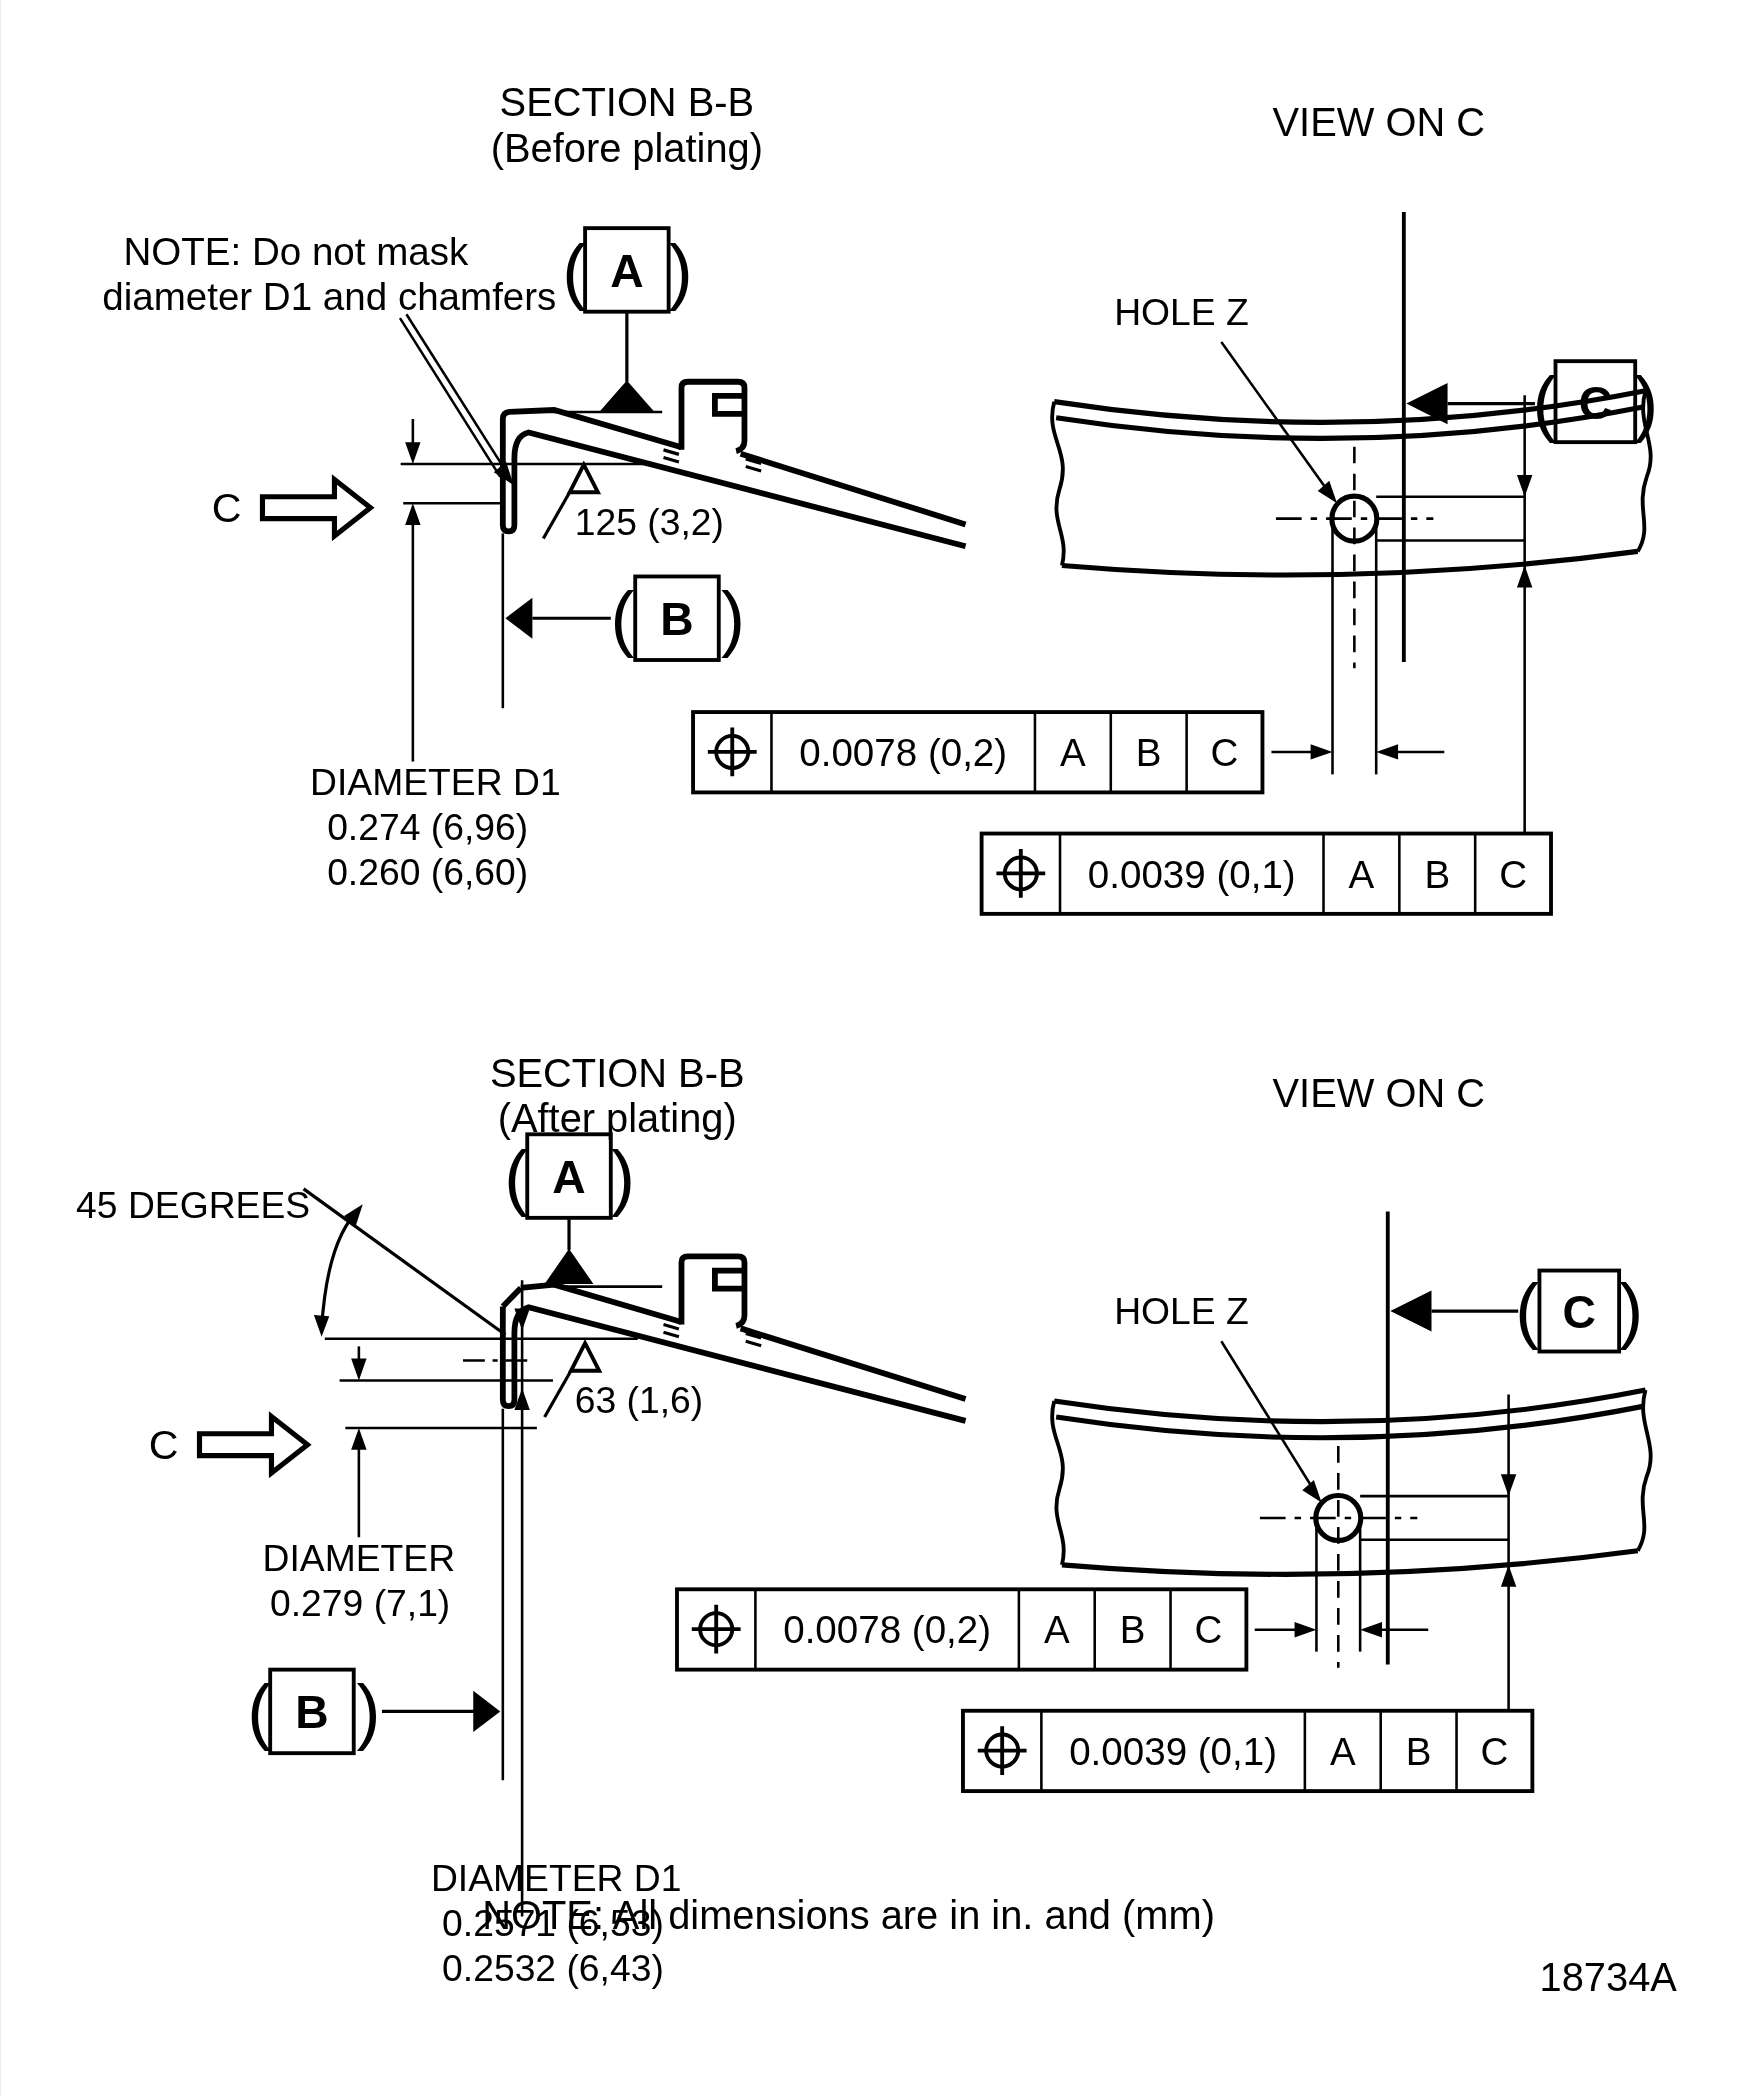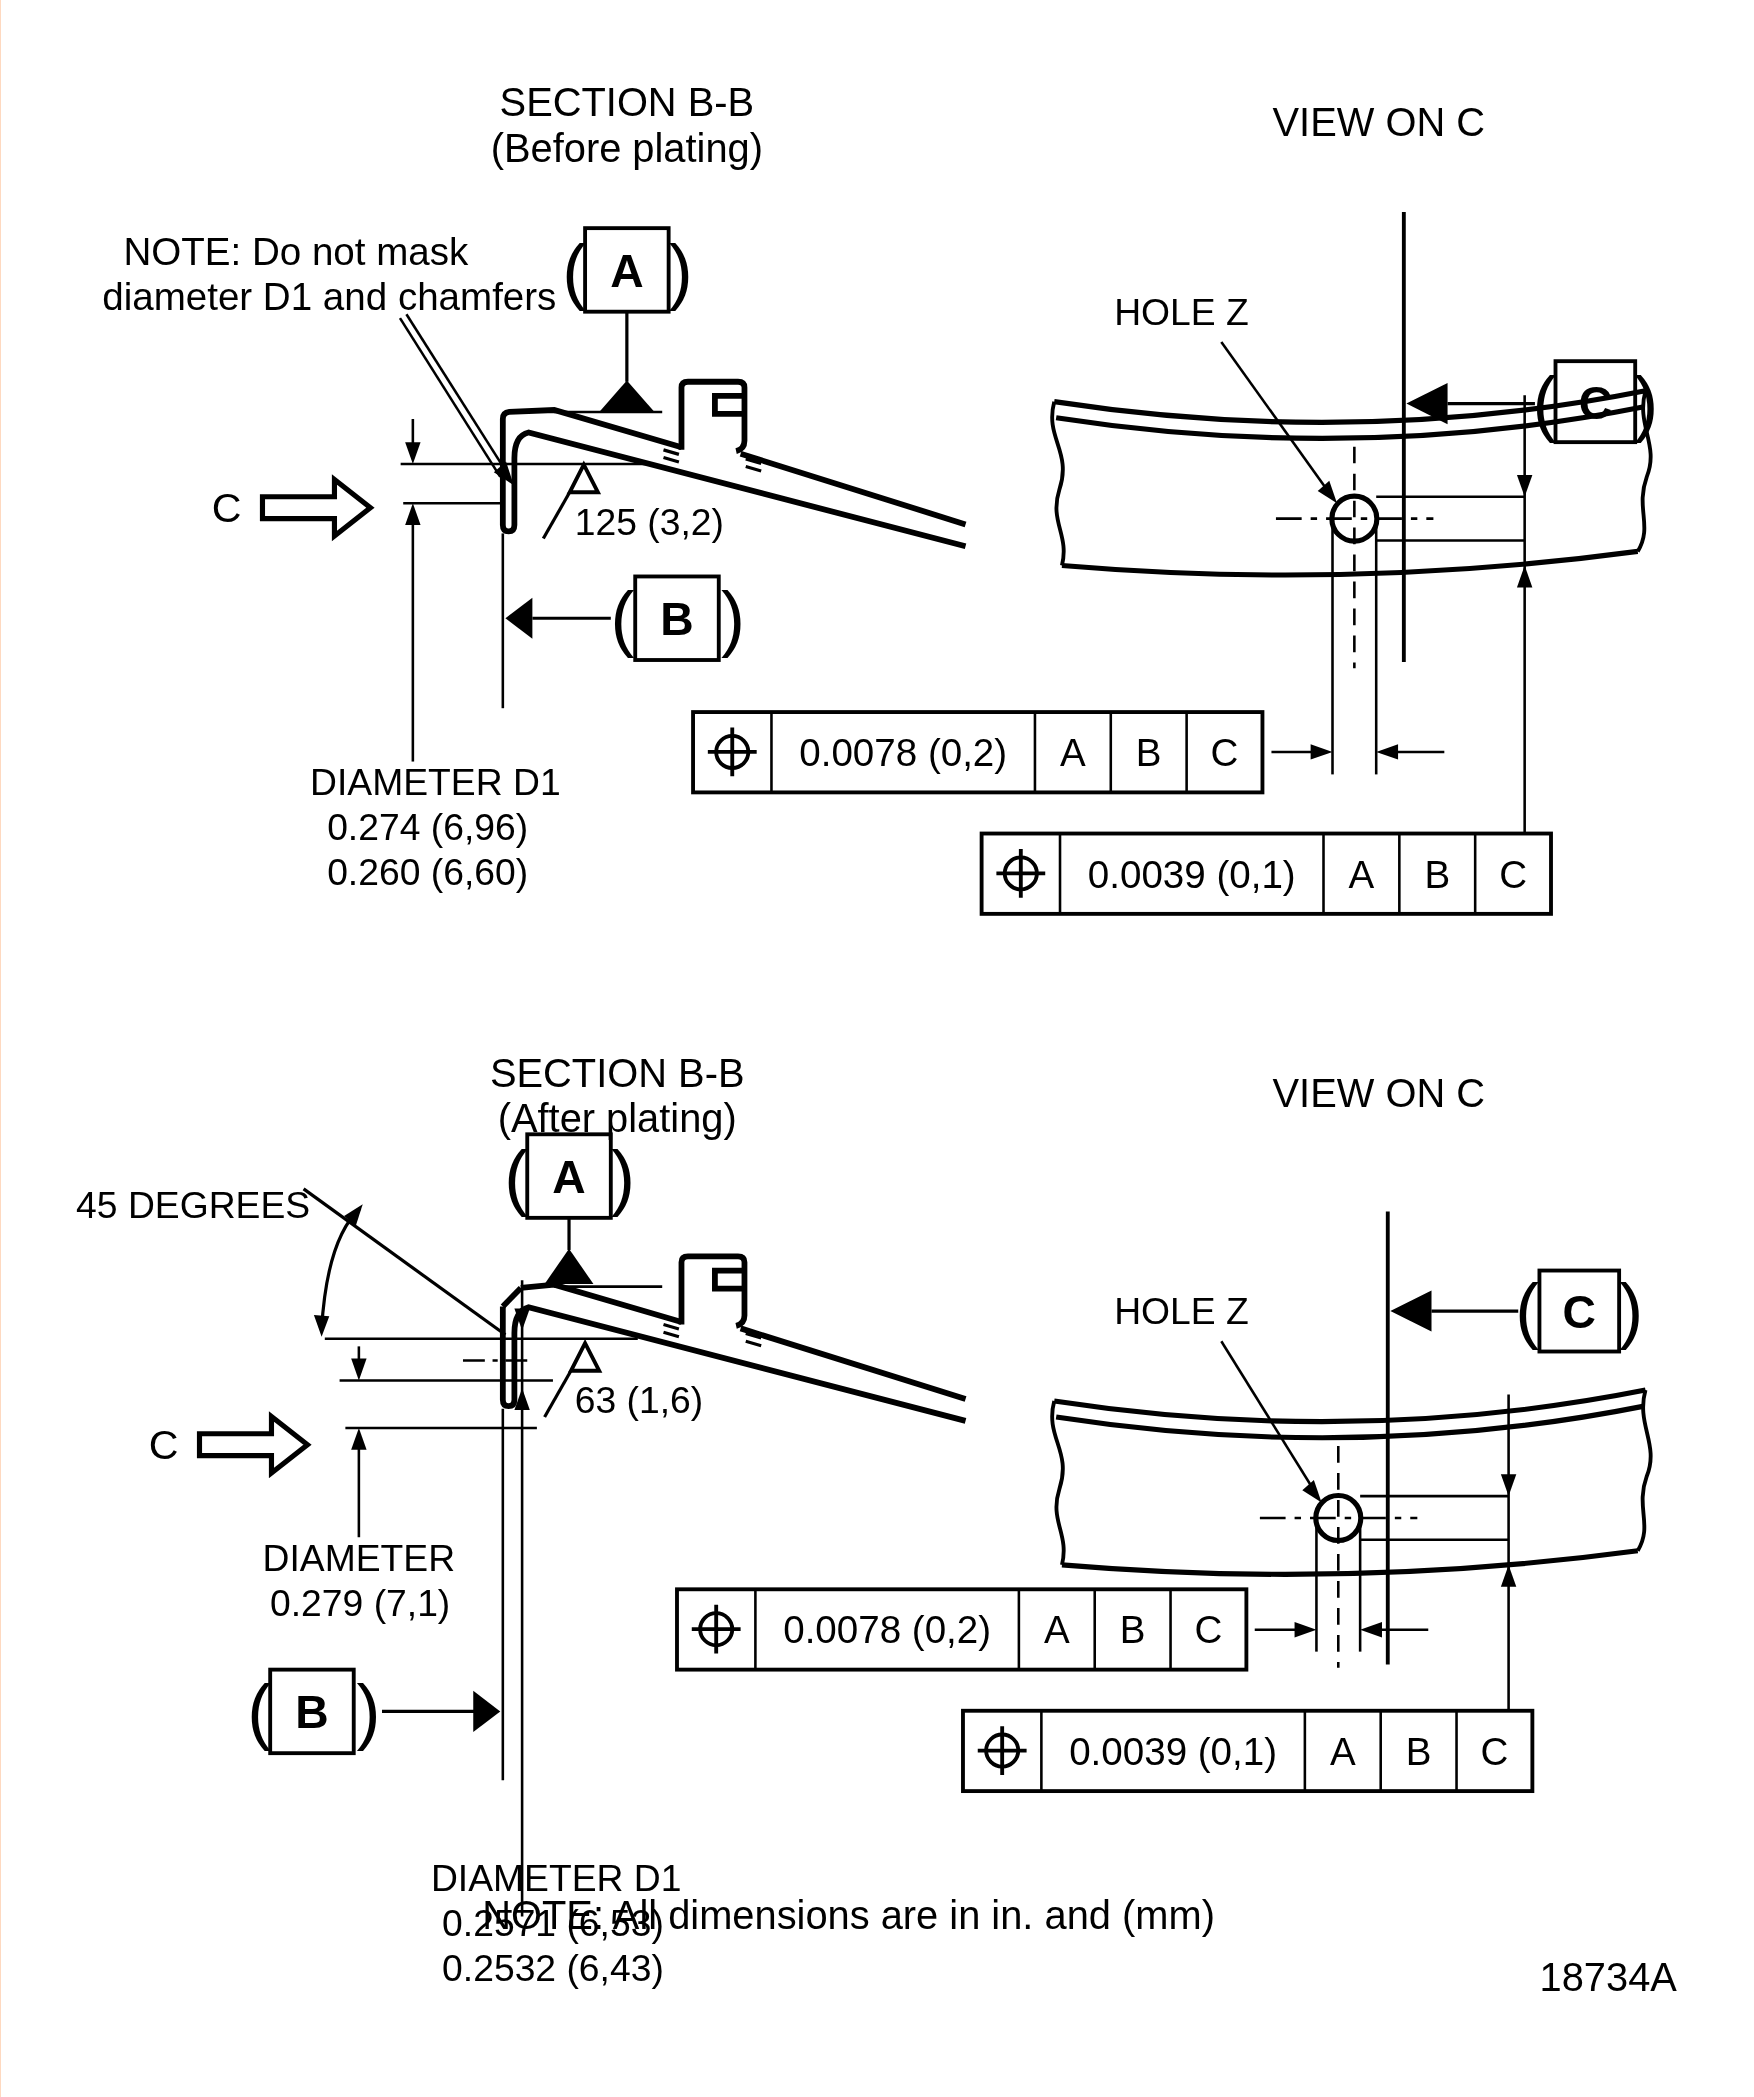--- a/index.html
+++ b/index.html
@@ -1,16 +1,16 @@
 <!DOCTYPE html>
 <html style="font-size:10.3px"><head>
 <meta charset="utf-8">
 <style>
   html,body{margin:0;padding:0;background:#ffffff;}
-  .page{width:1402px;height:2097px;position:relative;background:#f97316;}
+  .page{width:1402px;height:2097px;position:relative;background:#c4b5fd;}
   svg{display:block;}
   text{font-family:"Liberation Sans","DejaVu Sans",sans-serif;fill:#000;}
   .t62{font-size:62px;}
   .t58{font-size:58px;}
   .t60{font-size:60px;}
   .t64{font-size:64px;}
   .t72{font-size:72px;font-weight:bold;}
   .paren{font-size:112px;font-weight:400;}
   .mid{text-anchor:middle;}
   .ink{stroke:#000;fill:none;}

